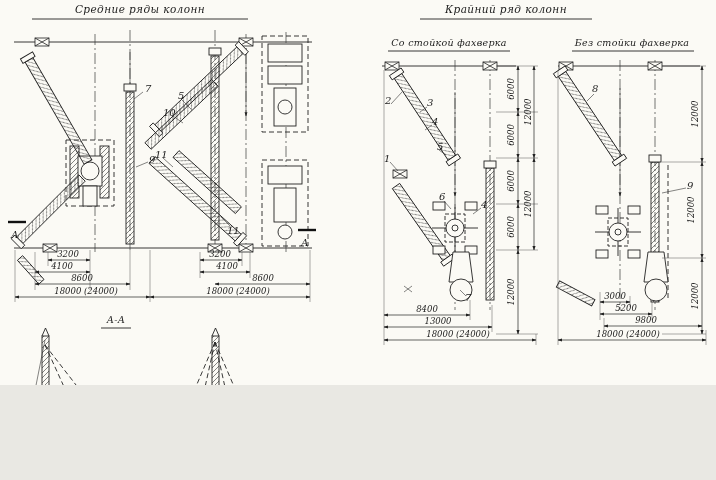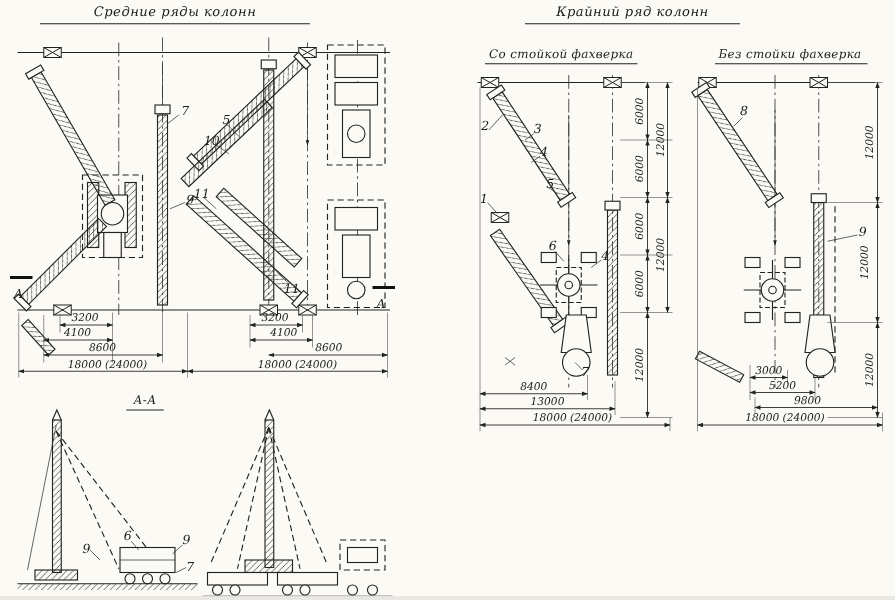--- a/index.html
+++ b/index.html
@@ -1,16 +1,16 @@
 <!DOCTYPE html>
 <html><head>
 <meta charset="utf-8">
 <style>
   html,body{margin:0;padding:0;background:#e9e8e3;}
-  .page{width:716px;height:477px;background:#fbfaf5;position:relative;overflow:hidden;
+  .page{width:716px;height:385px;background:#fbfaf5;position:relative;overflow:hidden;
         font-family:"DejaVu Sans",sans-serif;}
   svg{display:block}
   text{fill:#1b1b1b}
   .t-title{font:italic 10.5px "DejaVu Serif",serif;letter-spacing:.4px}
   .t-sub{font:italic 9.5px "DejaVu Serif",serif;letter-spacing:.3px}
   .t-dim{font:italic 8.5px "DejaVu Serif",serif}
   .t-call{font:italic 10px "DejaVu Serif",serif}
   .ln{stroke:#222;stroke-width:.9;fill:none}
   .thin{stroke:#333;stroke-width:.6;fill:none}
   .lead{stroke:#333;stroke-width:.6;fill:none}

